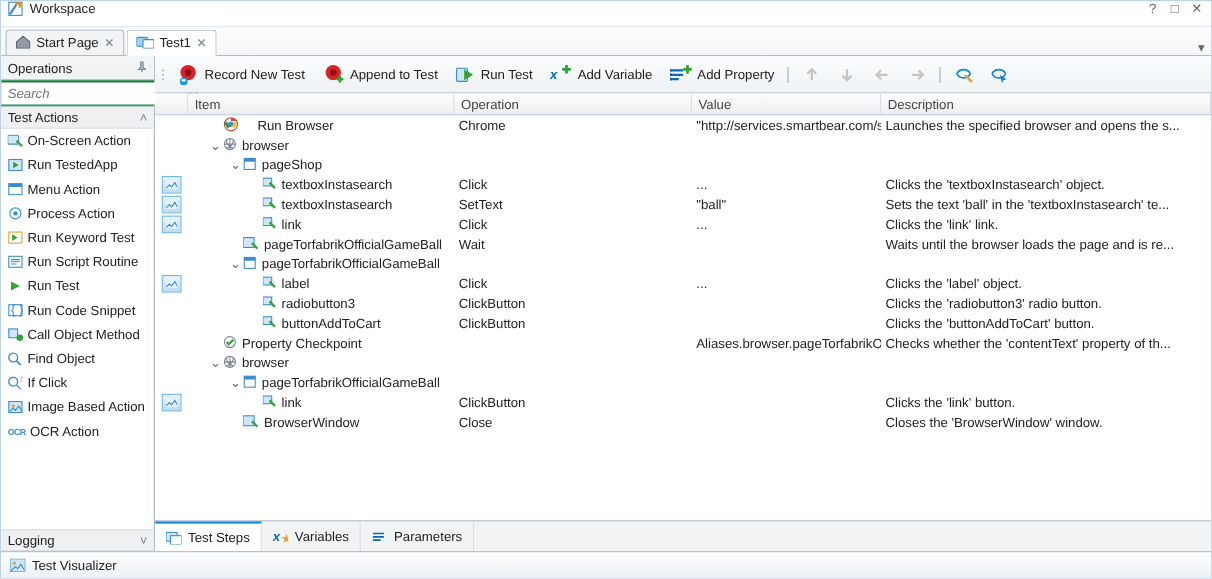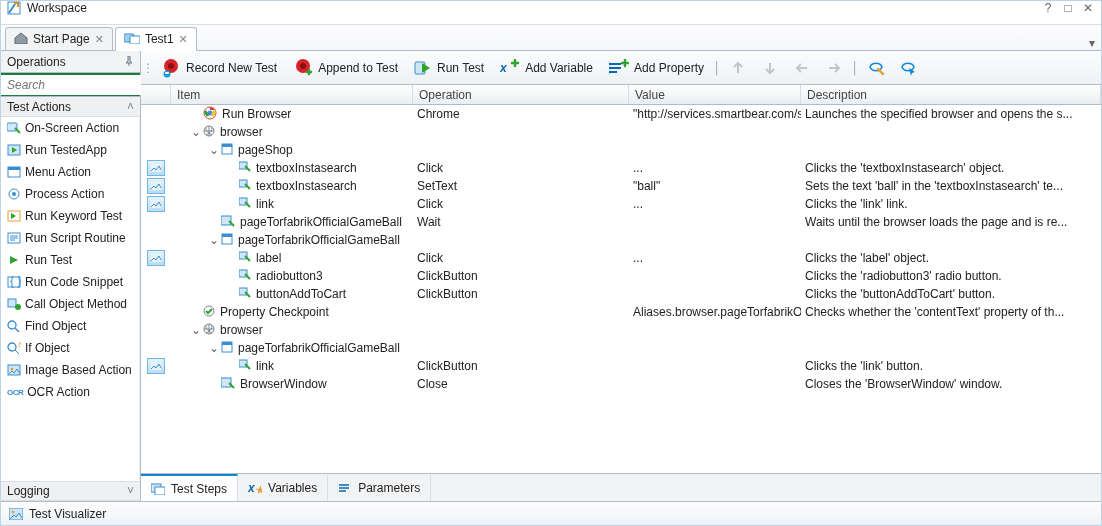--- a/index.html
+++ b/index.html
@@ -199,21 +199,21 @@
             <path d="M8 8l4 4" stroke="#3a8dd0" stroke-width="1.5"></path>
           </svg>
           <span>Find Object</span>
         </div>
       <div class="op-item">
           <svg width="14" height="12">
             <circle cx="5" cy="5" r="4" fill="none" stroke="#3a8dd0" stroke-width="1.3"></circle>
             <path d="M8 8l4 4" stroke="#3a8dd0"></path>
             <text x="9" y="5" font-size="7" fill="#e5a33a">?</text>
           </svg>
-          <span>If Object</span>
+          <span>If Click</span>
         </div>
       <div class="op-item">
           <svg width="14" height="12">
             <rect x="1" y="1" width="12" height="10" fill="#cfe7f8" stroke="#3a8dd0"></rect>
             <circle cx="5" cy="5" r="1.5" fill="#e5a33a"></circle>
             <path d="M2 10l3-3 2 2 3-4 3 5" fill="none" stroke="#3a8dd0"></path>
           </svg>
           <span>Image Based Action</span>
         </div>
       <div class="op-item">
@@ -321,21 +321,21 @@
           <div class="tcell c-item">
             <span class="indent" style="width:20px"></span>
             <span class="expander"></span>
             <span><svg width="14" height="14">
                 <circle cx="7" cy="7" r="6" fill="#fff" stroke="#d04434"></circle>
                 <circle cx="7" cy="7" r="2.5" fill="#4a88e3"></circle>
                 <path d="M7 1a6 6 0 0 1 5 3H7" fill="#d04434"></path>
                 <path d="M2 5l3 5" stroke="#1fa053" stroke-width="3"></path>
                 <path d="M12 5l-3 5" stroke="#f4c623" stroke-width="3"></path>
               </svg></span>
-            <span style="margin-left:5px">Run Browser</span>
+            <span style="margin-left:17px">Run Browser</span>
           </div>
           <div class="tcell c-op">
             <span>Chrome</span>
           </div>
           <div class="tcell c-val">
             <span>"http://services.smartbear.com/sample...</span>
           </div>
           <div class="tcell c-desc">
             <span>Launches the specified browser and opens the s...</span>
           </div>

